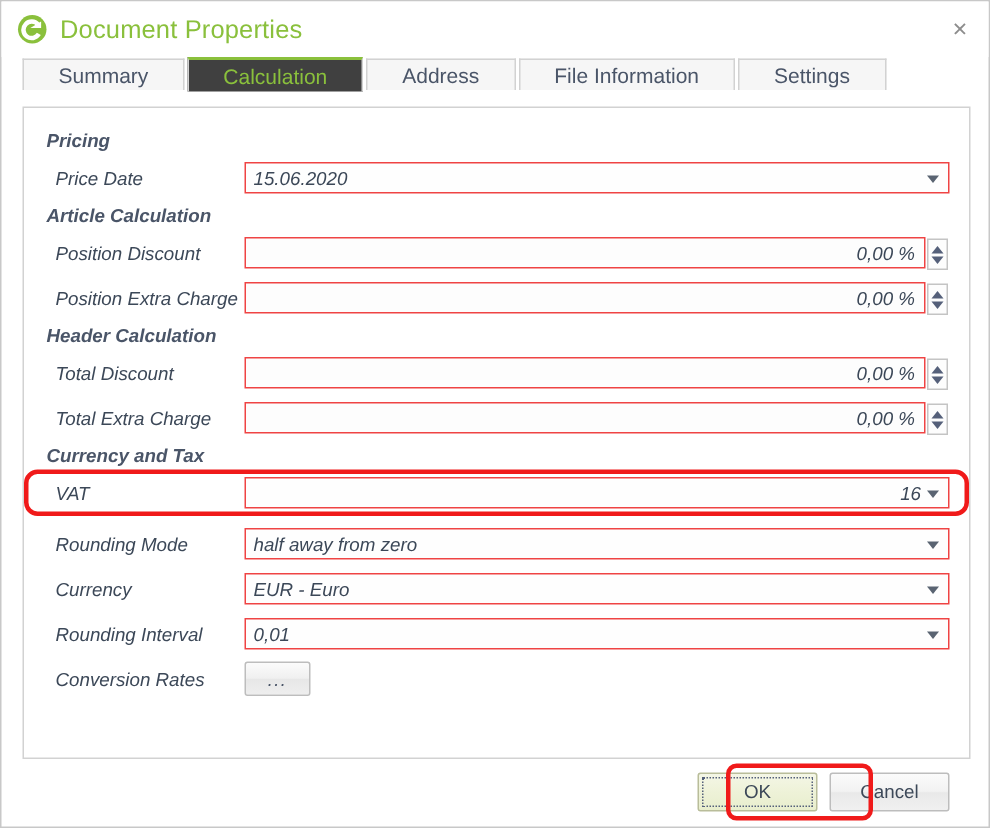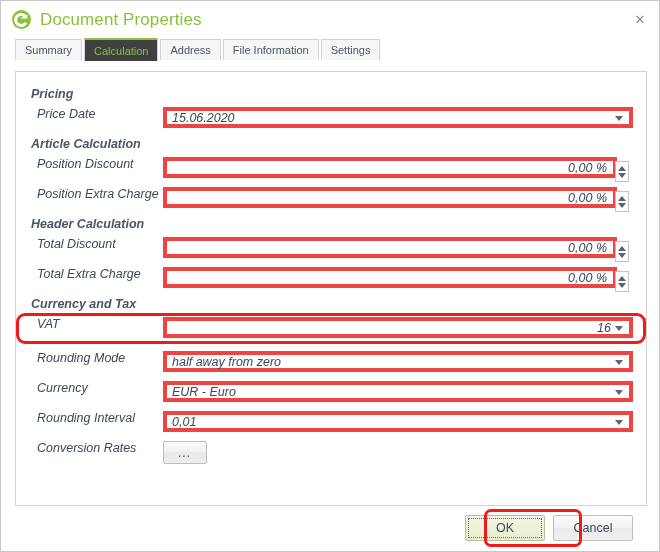--- a/index.html
+++ b/index.html
@@ -66,25 +66,25 @@
   #tabstrip {
     position: relative;
     height: 22px;
     margin-left: 14px;
     display: flex;
     align-items: flex-end;
   }
   .tab {
     height: 21px;
     box-sizing: border-box;
-    padding: 0 9px;
+    padding: 0 23px;
     display: flex;
     align-items: center;
     justify-content: center;
-    font-size: 11px;
+    font-size: 14px;
     color: #4a5568;
     background: #f6f6f6;
     border: 1px solid #d2d2d2;
     border-bottom: none;
     margin-right: 2px;
     cursor: pointer;
     white-space: nowrap;
   }
   .tab.active {
     background: #404040;
@@ -121,39 +121,40 @@
     font-weight: bold;
     color: #4a5568;
     padding-left: 15px;
     margin-bottom: 6px;
     margin-top: 3px;
   }
 
   .row {
     position: relative;
     display: flex;
+    align-items: center;
     height: 23px;
     margin-bottom: 7px;
     padding-left: 21px;
     padding-right: 13px;
   }
   .row-label {
     width: 126px;
     flex: 0 0 126px;
     font-size: 12.5px;
     color: #3c4858;
     white-space: nowrap;
   }
 
   .field {
     position: relative;
     flex: 1 1 auto;
     height: 21px;
     box-sizing: border-box;
-    border: 4px solid #ef4444;
+    border: 1px solid #ef4444;
     background: #fdfdfd;
     display: flex;
     align-items: center;
     font-size: 12.5px;
     color: #3c4858;
     cursor: text;
   }
   .field.combo { background: #fefefe; cursor: default; }
   .field .val {
     padding-left: 5px;

